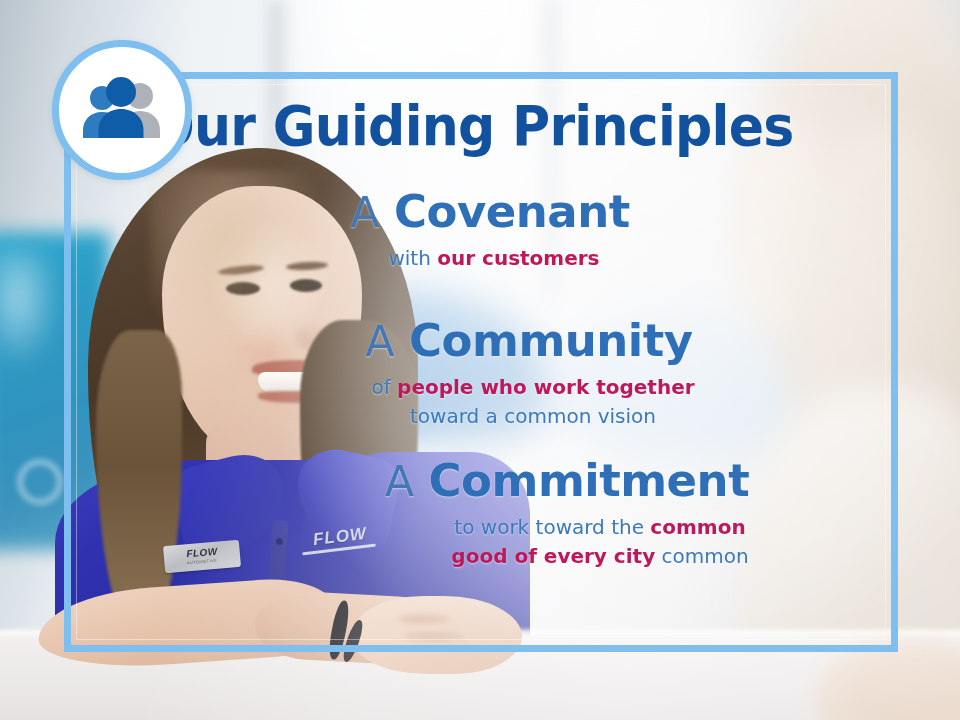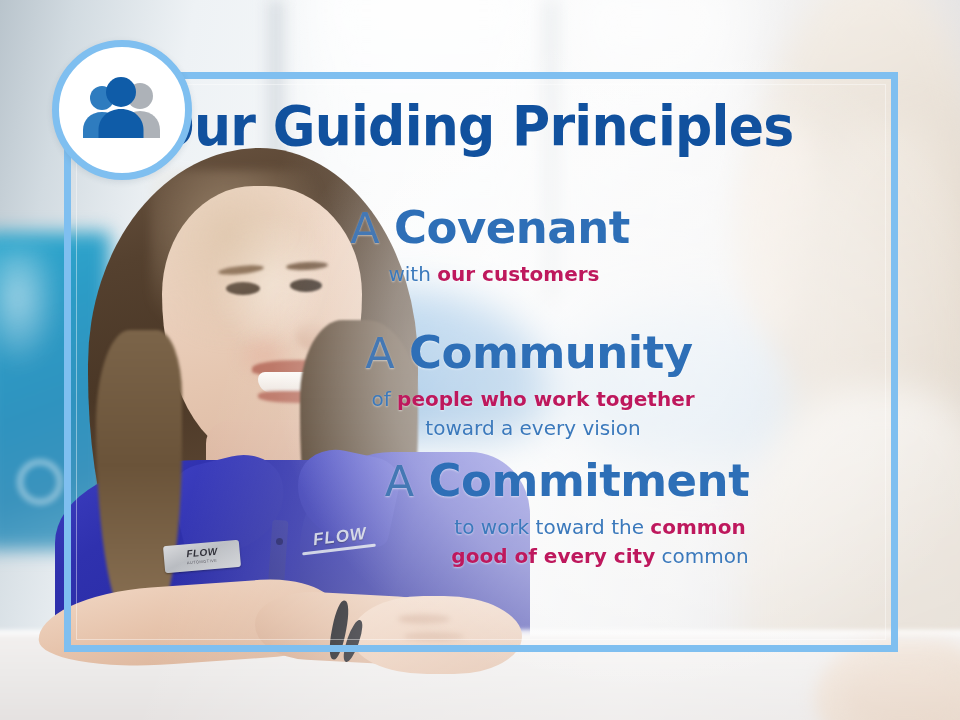--- a/index.html
+++ b/index.html
@@ -346,22 +346,22 @@
     font-size:56px; line-height:1.0;
     font-weight:700;
     letter-spacing:-0.8px;
     color:#11519E;
     font-family:"DejaVu Sans", sans-serif;
     transform:scaleX(.93);
     text-shadow:0 1px 2px rgba(255,255,255,.55);
   }
 
   .principle { position:absolute; width:100%; }
-  .p1 { top:132px; }
-  .p2 { top:257px; }
+  .p1 { top:116px; }
+  .p2 { top:245px; }
   .p3 { top:385px; }
 
   .p-title {
     font-family:"DejaVu Sans", sans-serif;
     font-size:45px; line-height:1.05;
     color:#2E6FB7;
     text-shadow:0 1px 2px rgba(255,255,255,.5);
     white-space:nowrap;
   }
   .p-title .art {
@@ -481,21 +481,21 @@
         <span>with </span><b>our customers</b>
       </div>
     </div>
 
     <div class="principle p2">
       <div class="p-title">
         <span class="art">A</span><span>&nbsp;</span><span class="word">Community</span>
       </div>
       <div class="p-sub">
         <span>of </span><b>people who work together</b><br>
-        <span>toward a every vision</span>
+        <span>toward a common vision</span>
       </div>
     </div>
 
     <div class="principle p3">
       <div class="p-title">
         <span class="art">A</span><span>&nbsp;</span><span class="word">Commitment</span>
       </div>
       <div class="p-sub">
         <span>to work toward the </span><b>common</b><br>
         <b>good of every city</b><span> common</span><br>

